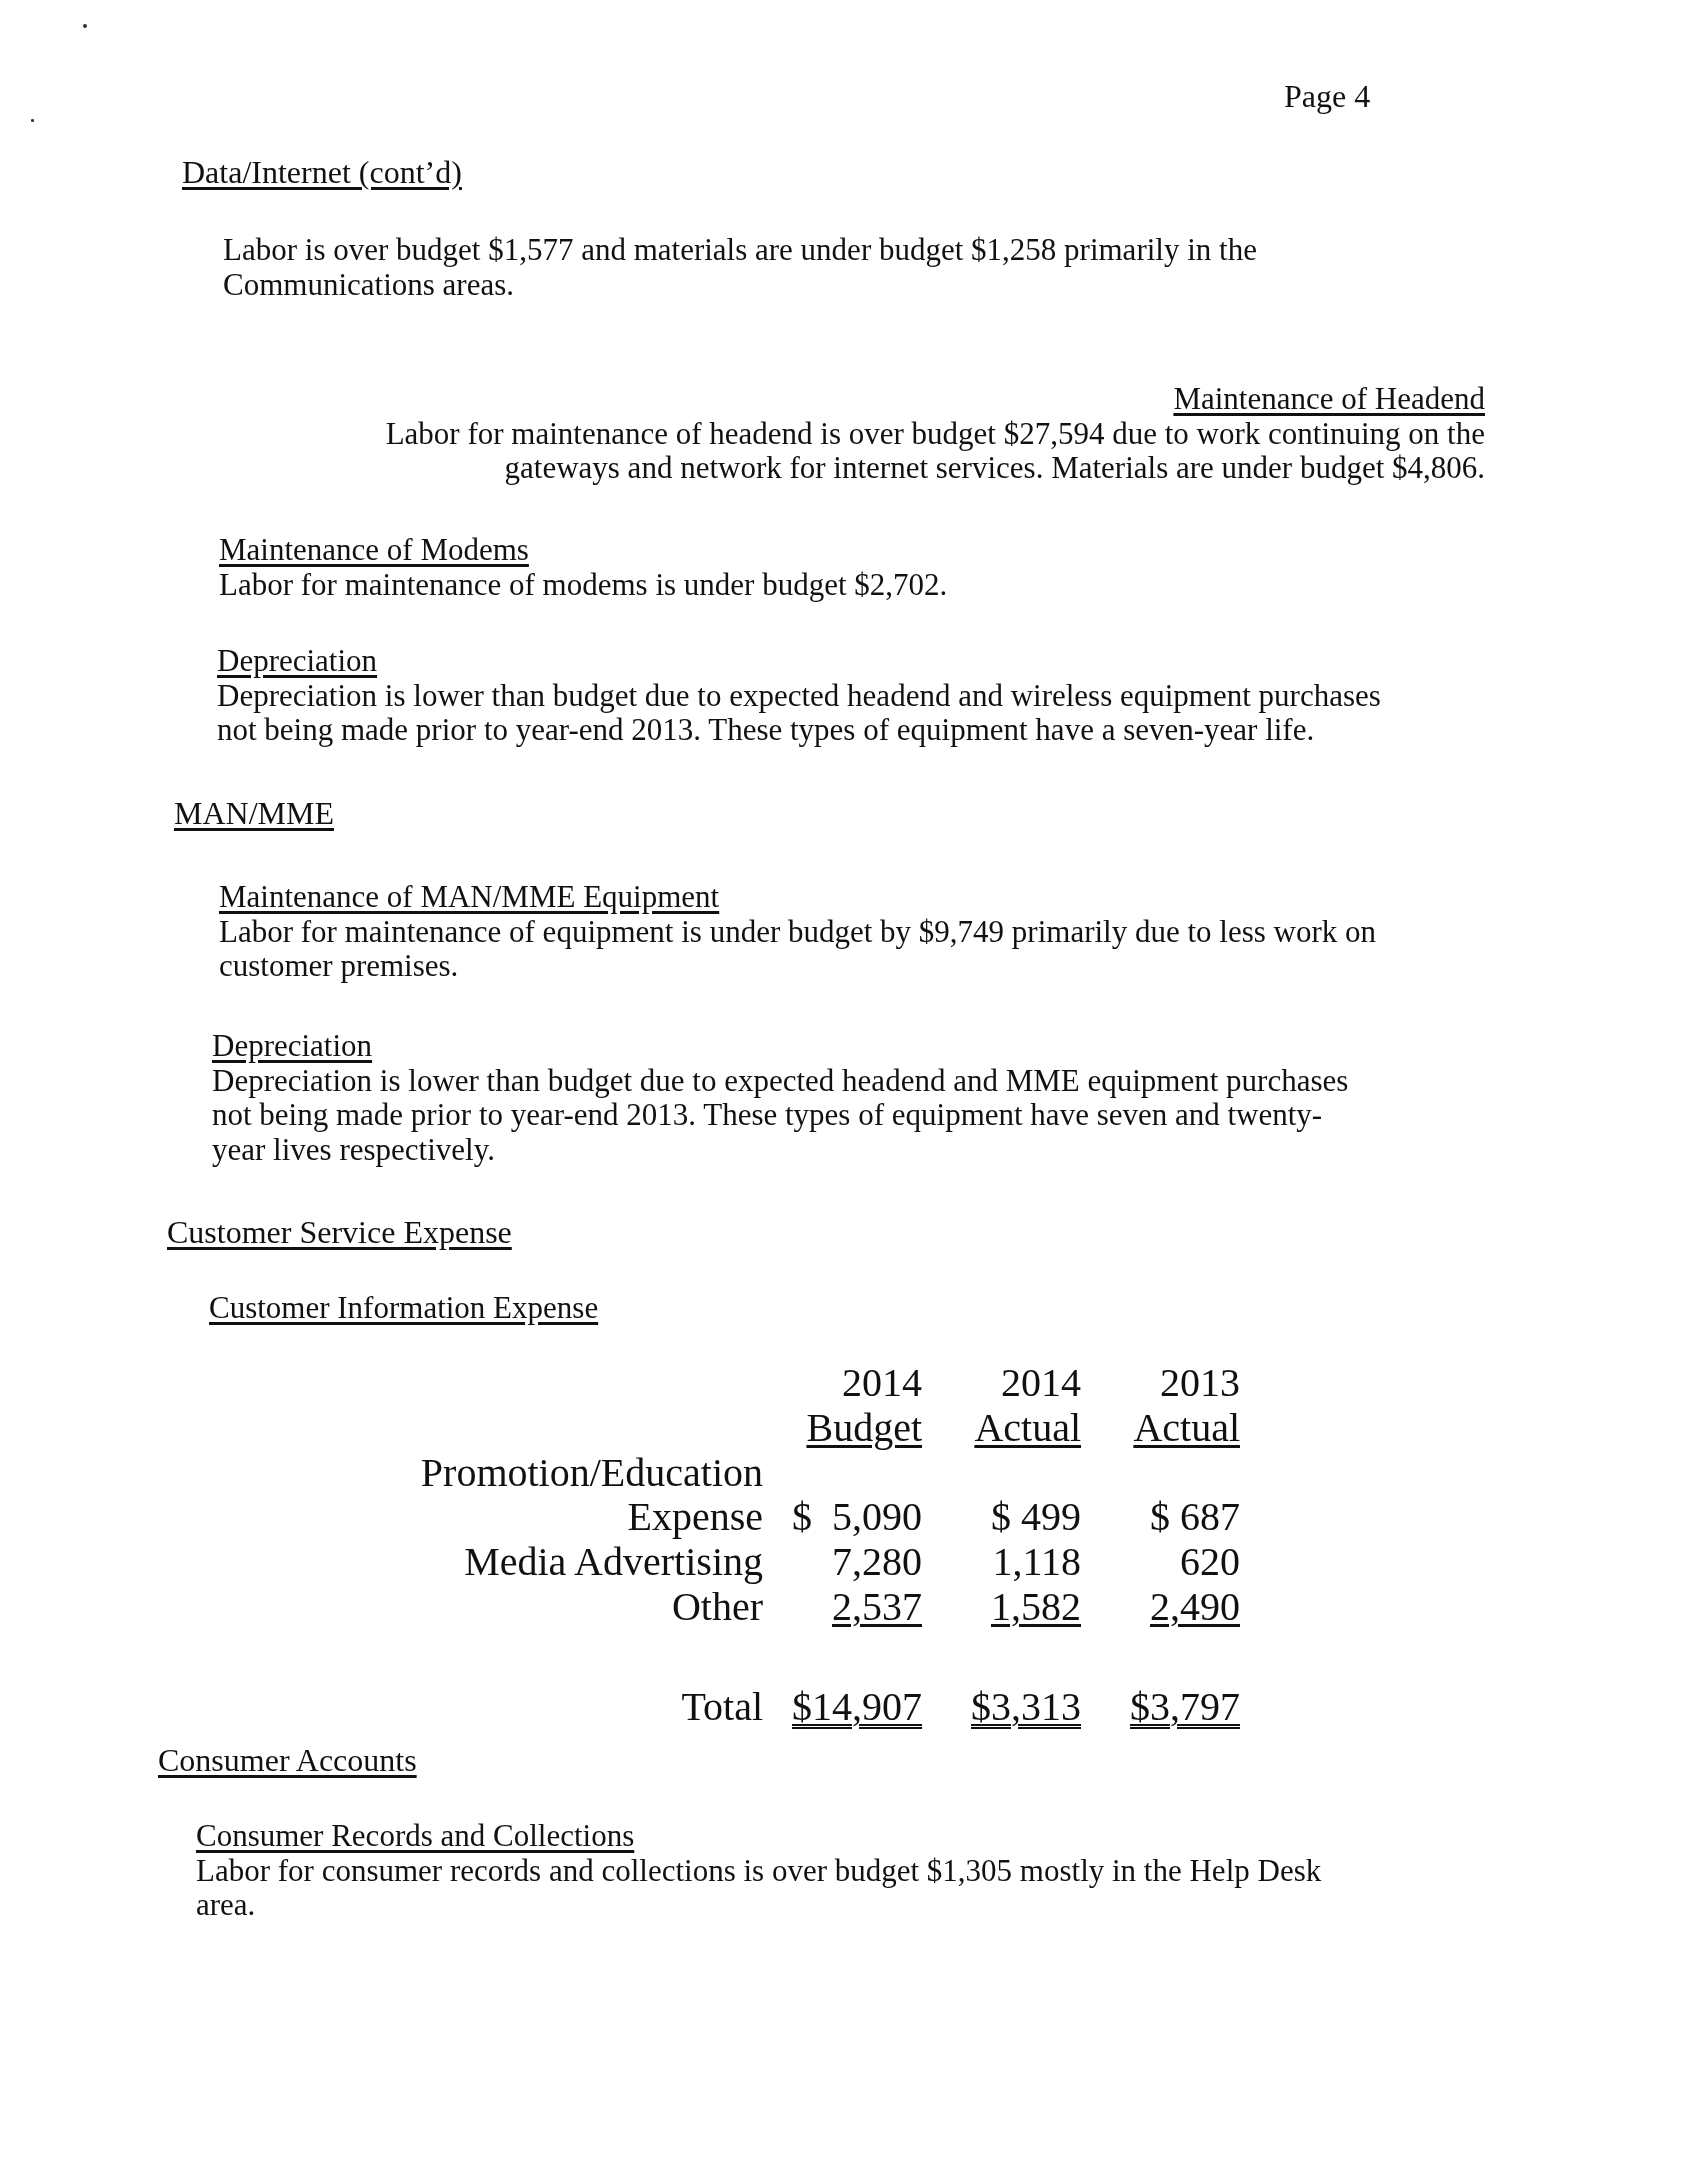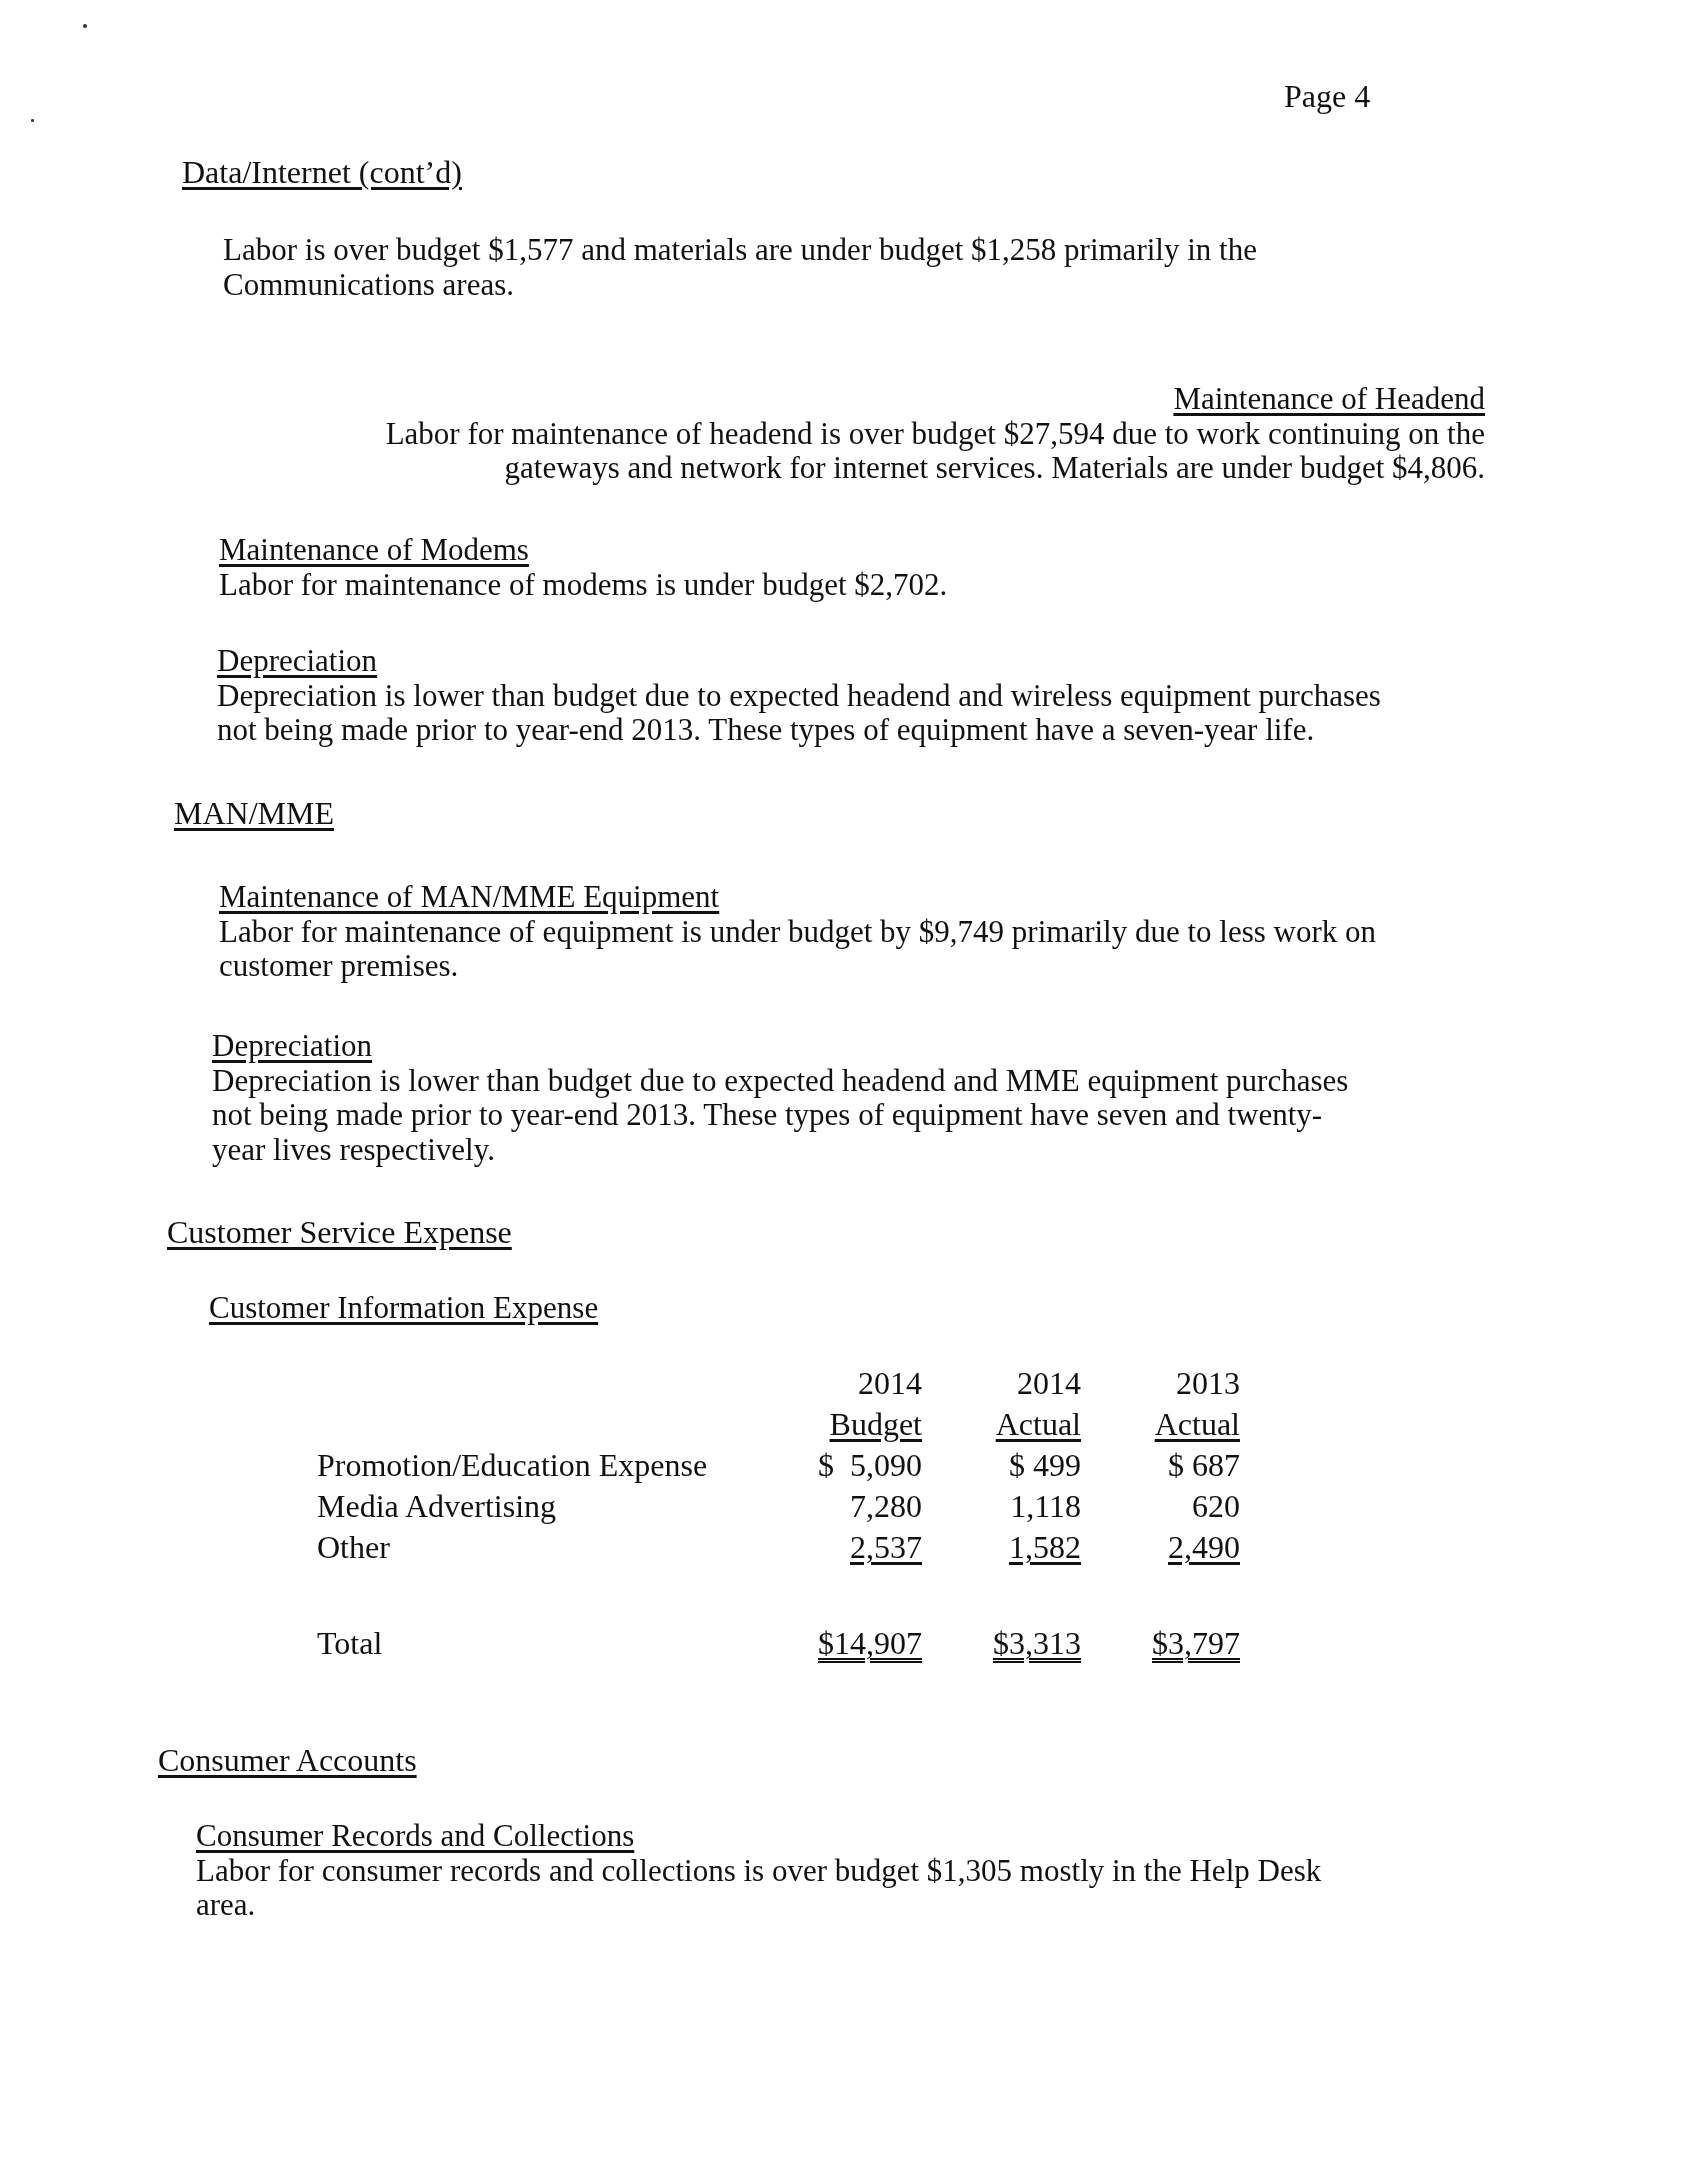--- a/index.html
+++ b/index.html
@@ -10,23 +10,23 @@
     font-size: 31px;
     line-height: 1.12;
   }
   .page-num { position: absolute; left: 1284px; top: 79px; font-size: 32px; }
   .abs { position: absolute; }
   .u { text-decoration: underline; text-decoration-thickness: 2.5px; text-underline-offset: 4px; }
   .dbl { text-decoration: underline double; text-decoration-thickness: 2px; text-underline-offset: 4px; }
   .heading { font-size: 32px; }
   .para { width: 1264px; }
   .mark { position: absolute; width: 4px; height: 4px; background: #333; border-radius: 50%; }
-  table.cie { position: absolute; left: 317px; top: 1361px; border-collapse: collapse; font-size: 32px; }
+  table.cie { position: absolute; left: 317px; top: 1361px; border-collapse: collapse; font-size: 40px; }
   table.cie td { padding: 0; height: 41px; vertical-align: bottom; }
-  table.cie td.label { width: 446px; text-align: left; }
+  table.cie td.label { width: 446px; text-align: right; }
   table.cie td.num { width: 159px; text-align: right; }
   table.cie tr.spacer td { height: 55px; }
 </style>
 </head>
 <body>
 
 <div class="mark" style="left:83px; top:24px;"></div>
 <div class="mark" style="left:31px; top:119px; width:2.5px; height:2.5px;"></div>
 
 <div class="page-num">Page 4</div>

